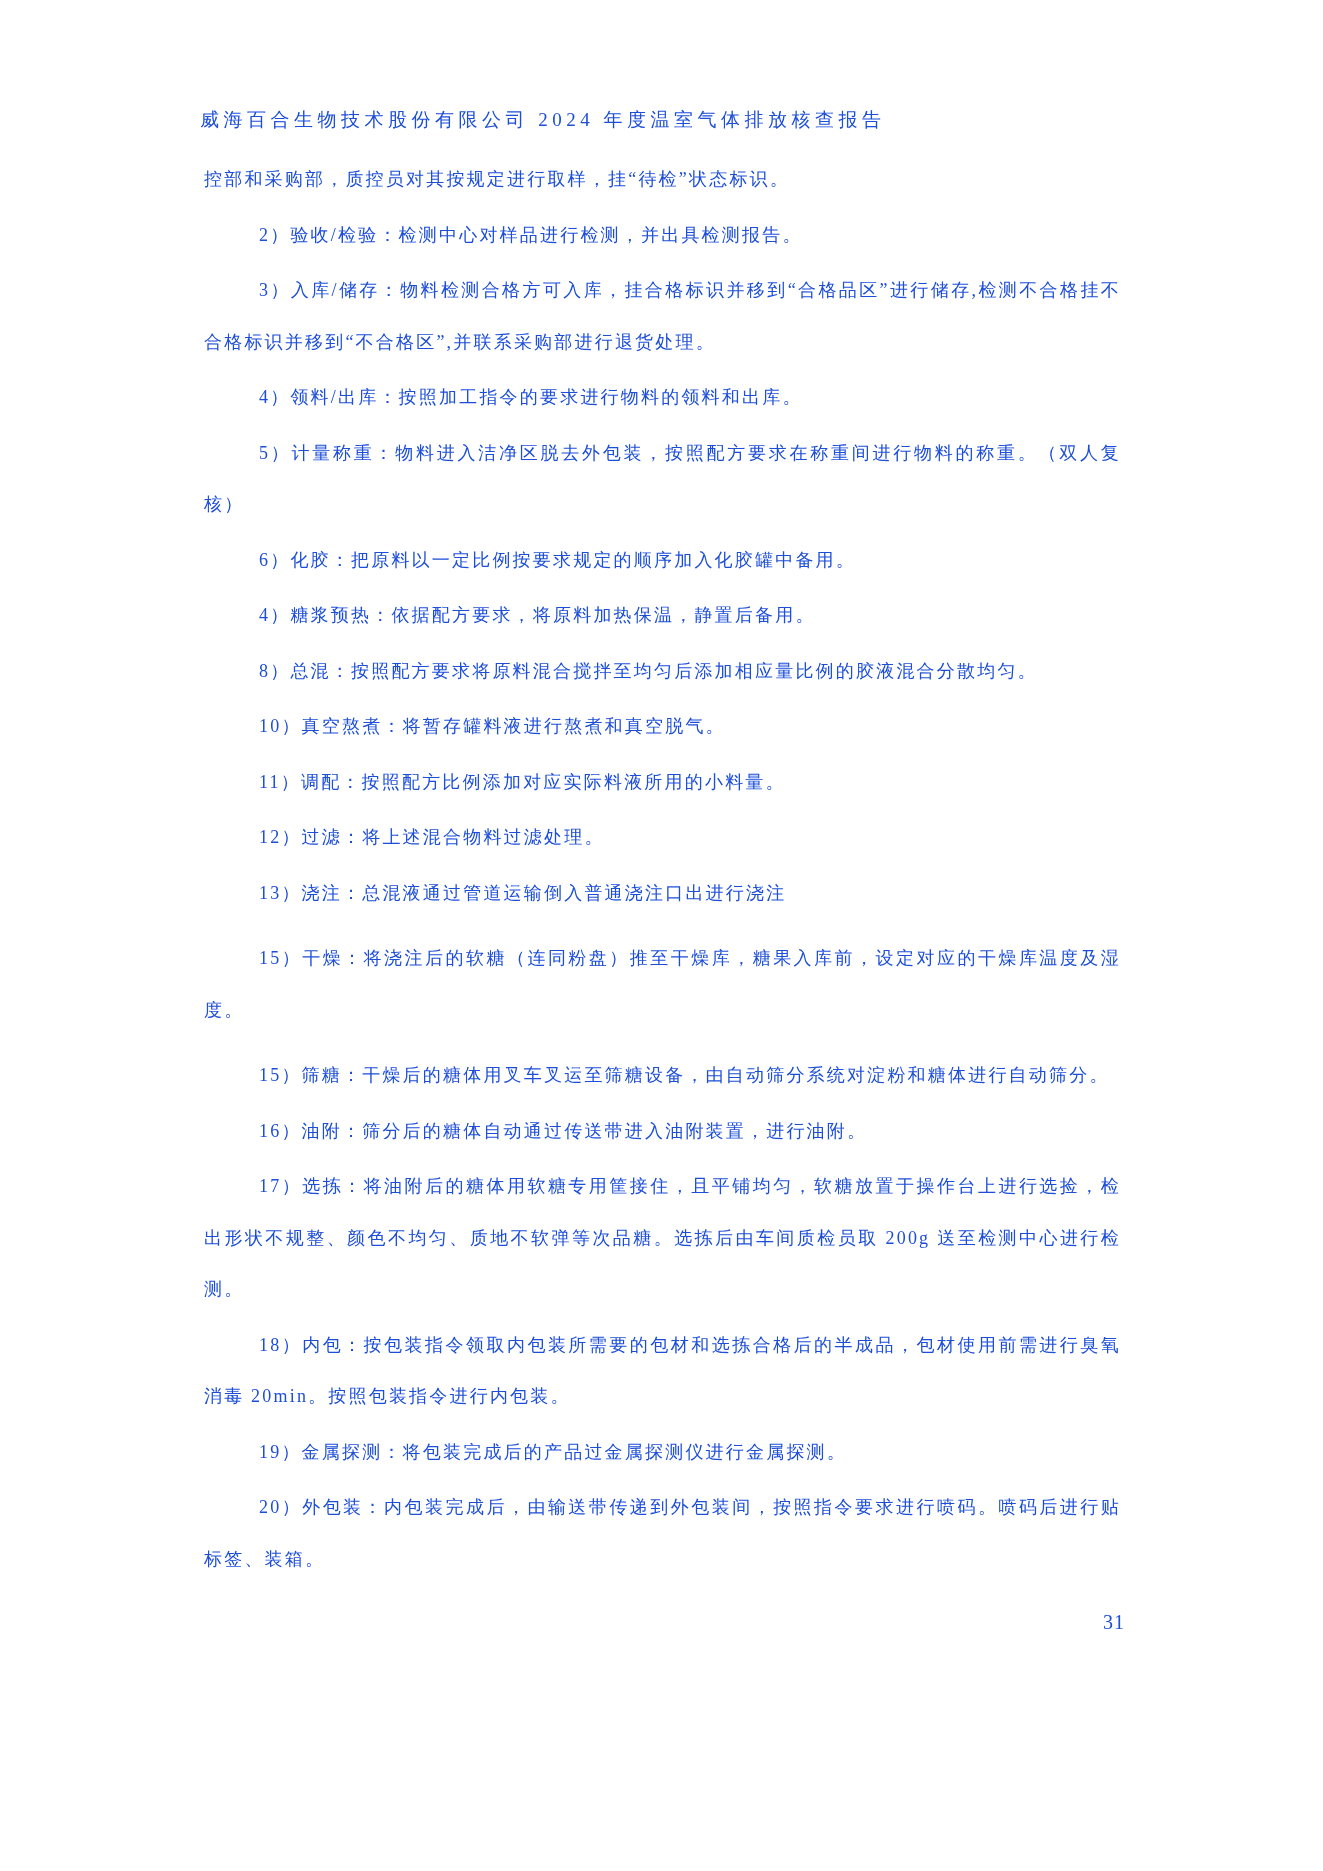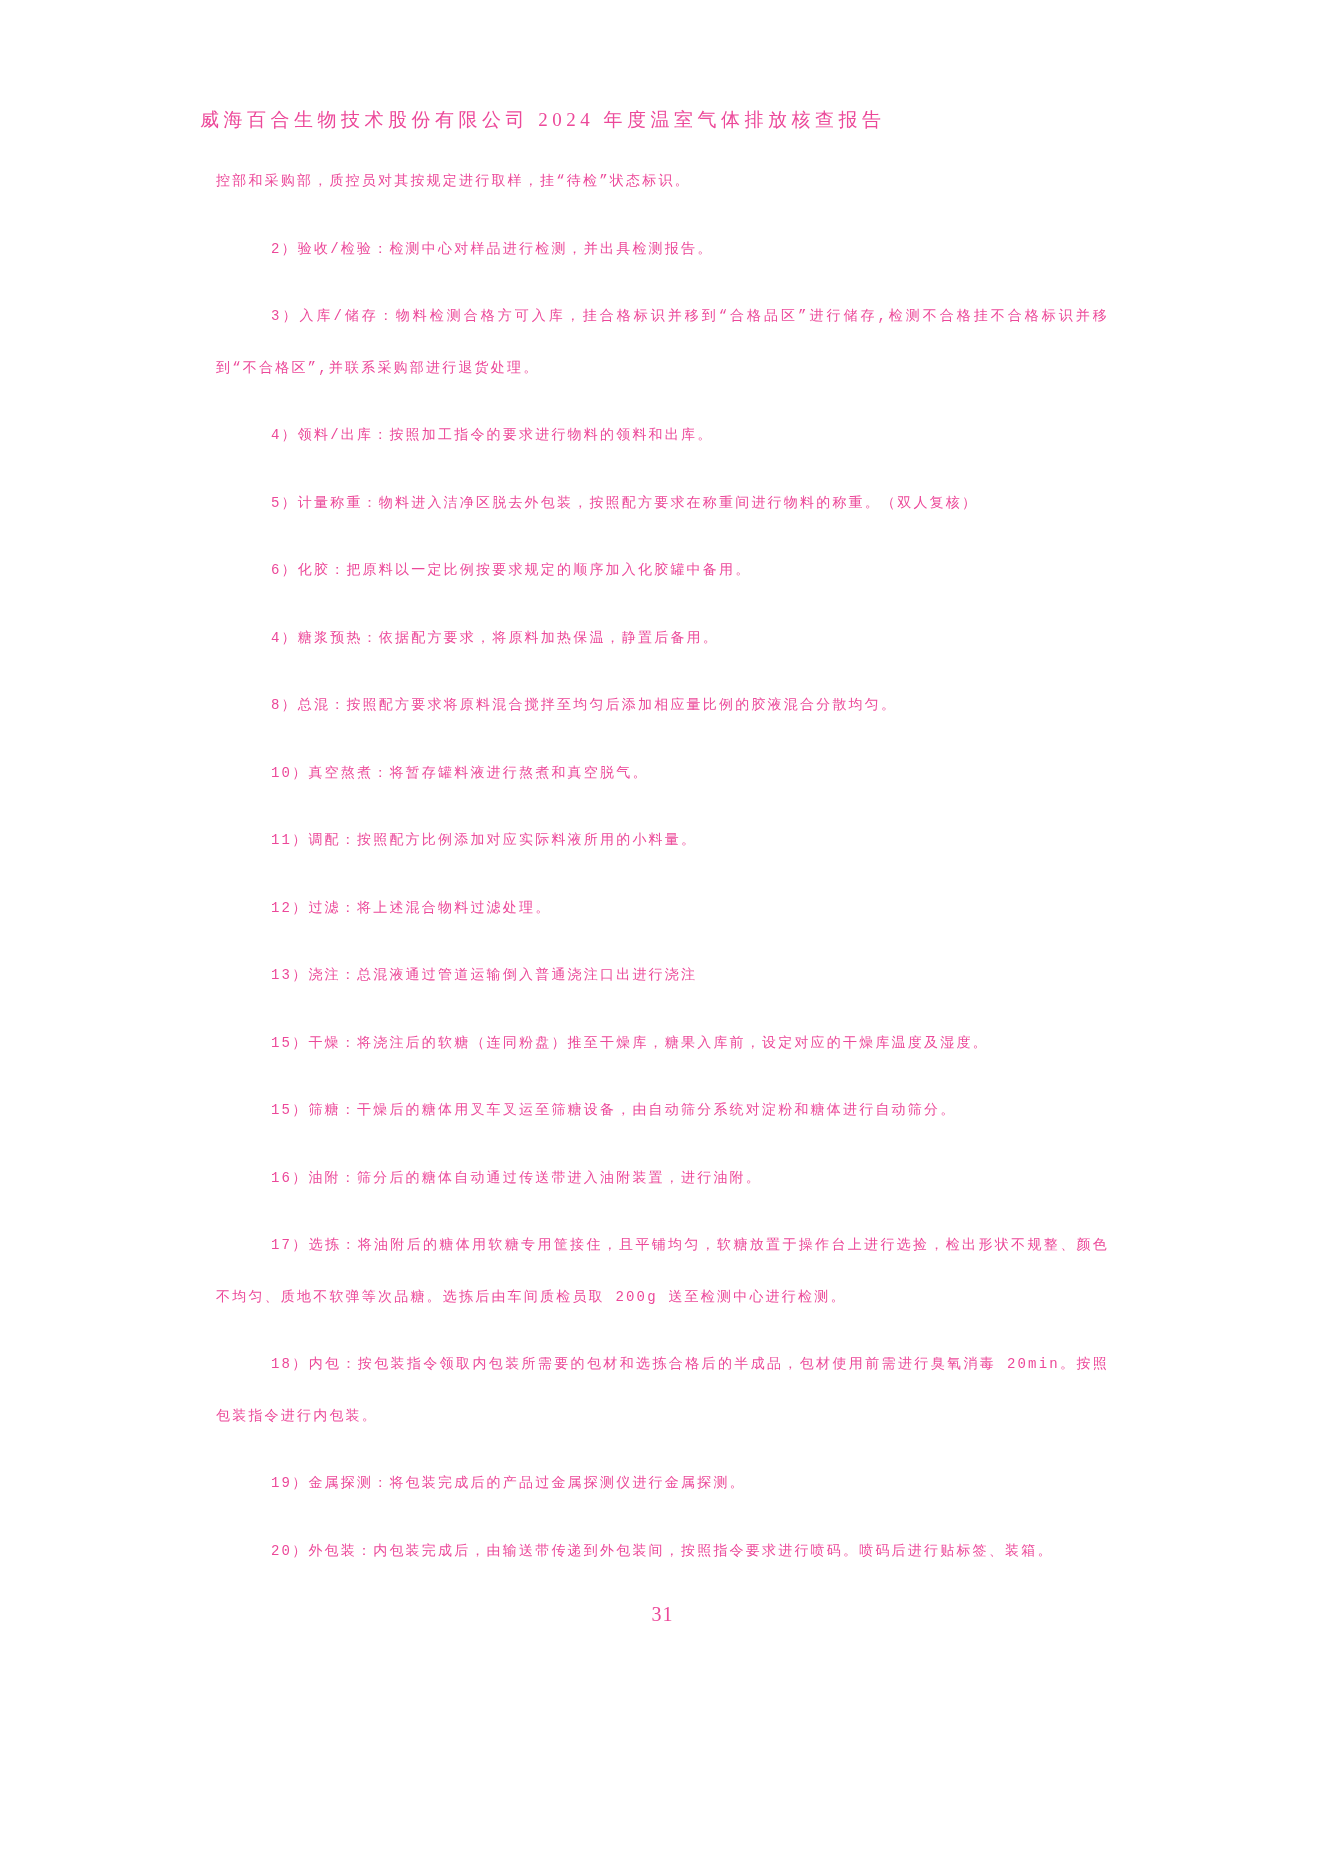--- a/index.html
+++ b/index.html
@@ -9,47 +9,46 @@
   }
   .page {
     position: relative;
     width: 1323px;
     height: 1871px;
     margin: 0 auto;
     background: #ffffff;
     box-sizing: border-box;
     padding: 100px 198px 0 200px;
     font-family: "Liberation Serif", "DejaVu Serif", serif;
-    color: #ec4899;
+    color: #1d4ed8;
     overflow: hidden;
   }
   .doc-header {
     font-size: 19px;
     line-height: 40px;
     letter-spacing: 4.5px;
     white-space: nowrap;
     margin: 0 0 14px 0;
   }
   .body-text p.para {
-    margin: 16px;
-    font-size: 14px;
+    margin: 4px;
+    font-size: 18px;
     line-height: 51.5px;
     letter-spacing: 2.2px;
     text-align: justify;
-    font-family: Liberation Mono, monospace;
   }
   .body-text p.para.indent {
     text-indent: 55px;
   }
   .body-text p.para.extra {
     margin-top: 14px;
   }
   .page-number {
     margin-top: 22px;
-    text-align: center;
+    text-align: right;
     font-size: 20px;
     line-height: 30px;
     letter-spacing: 1px;
   }
 </style>
 </head>
 <body>
 
 <div class="page">
 

